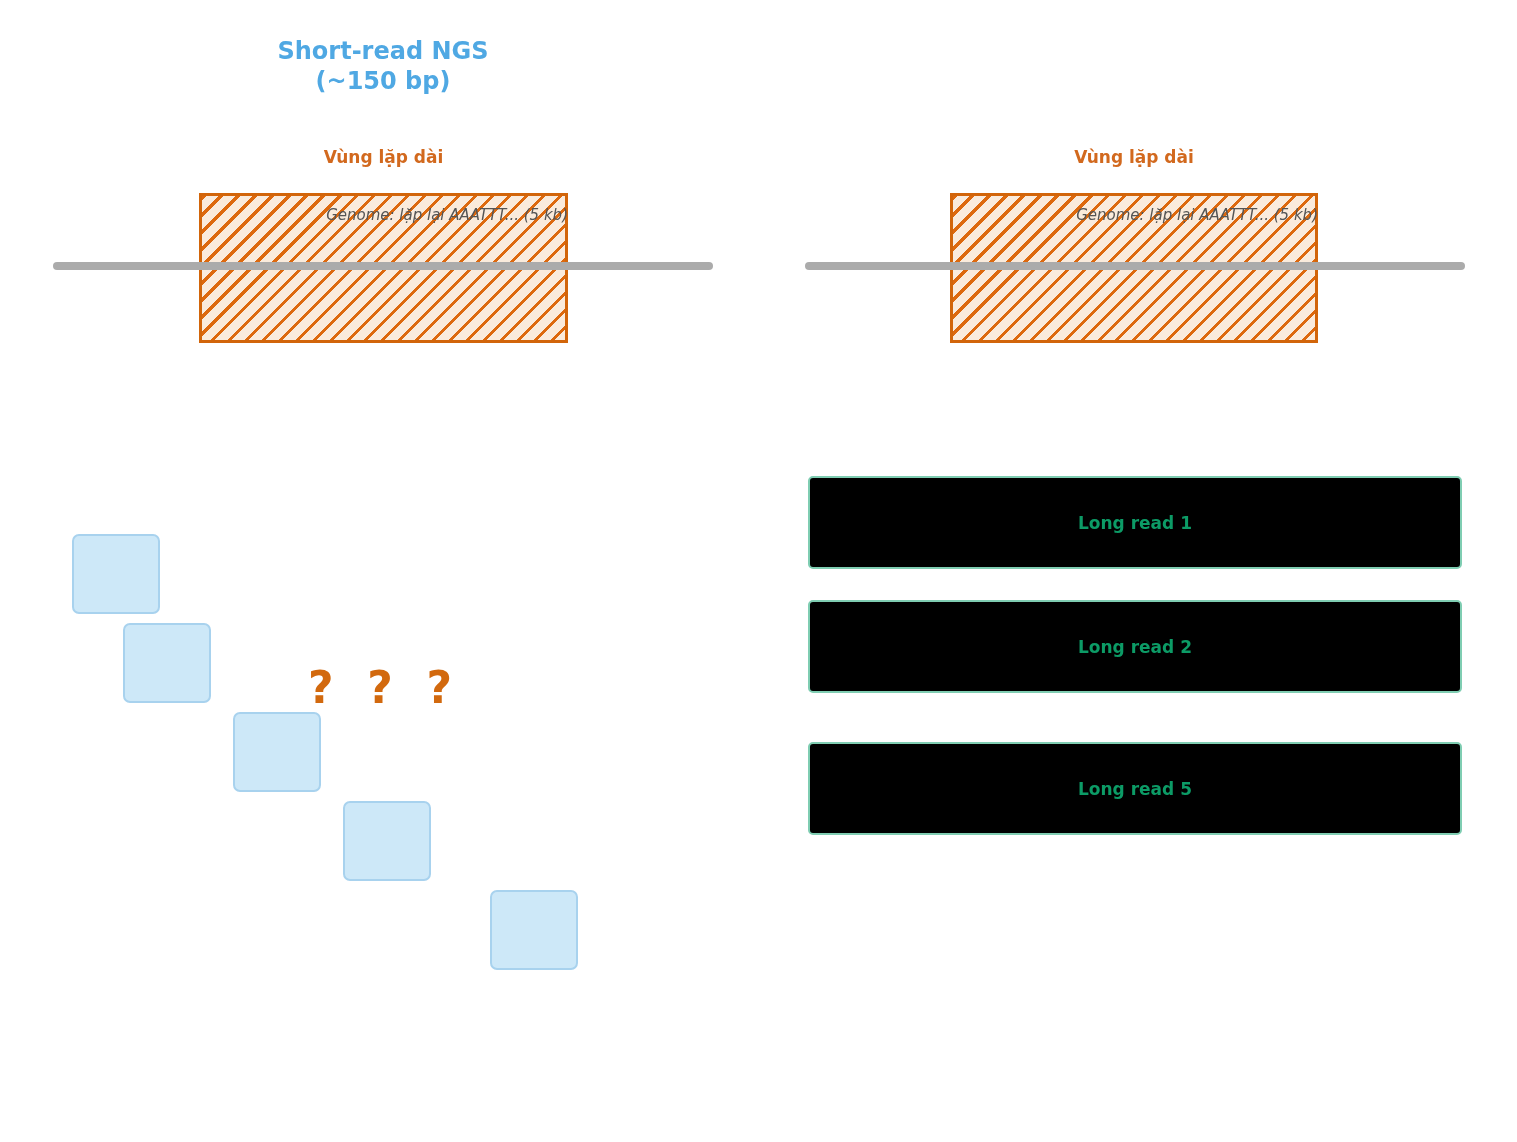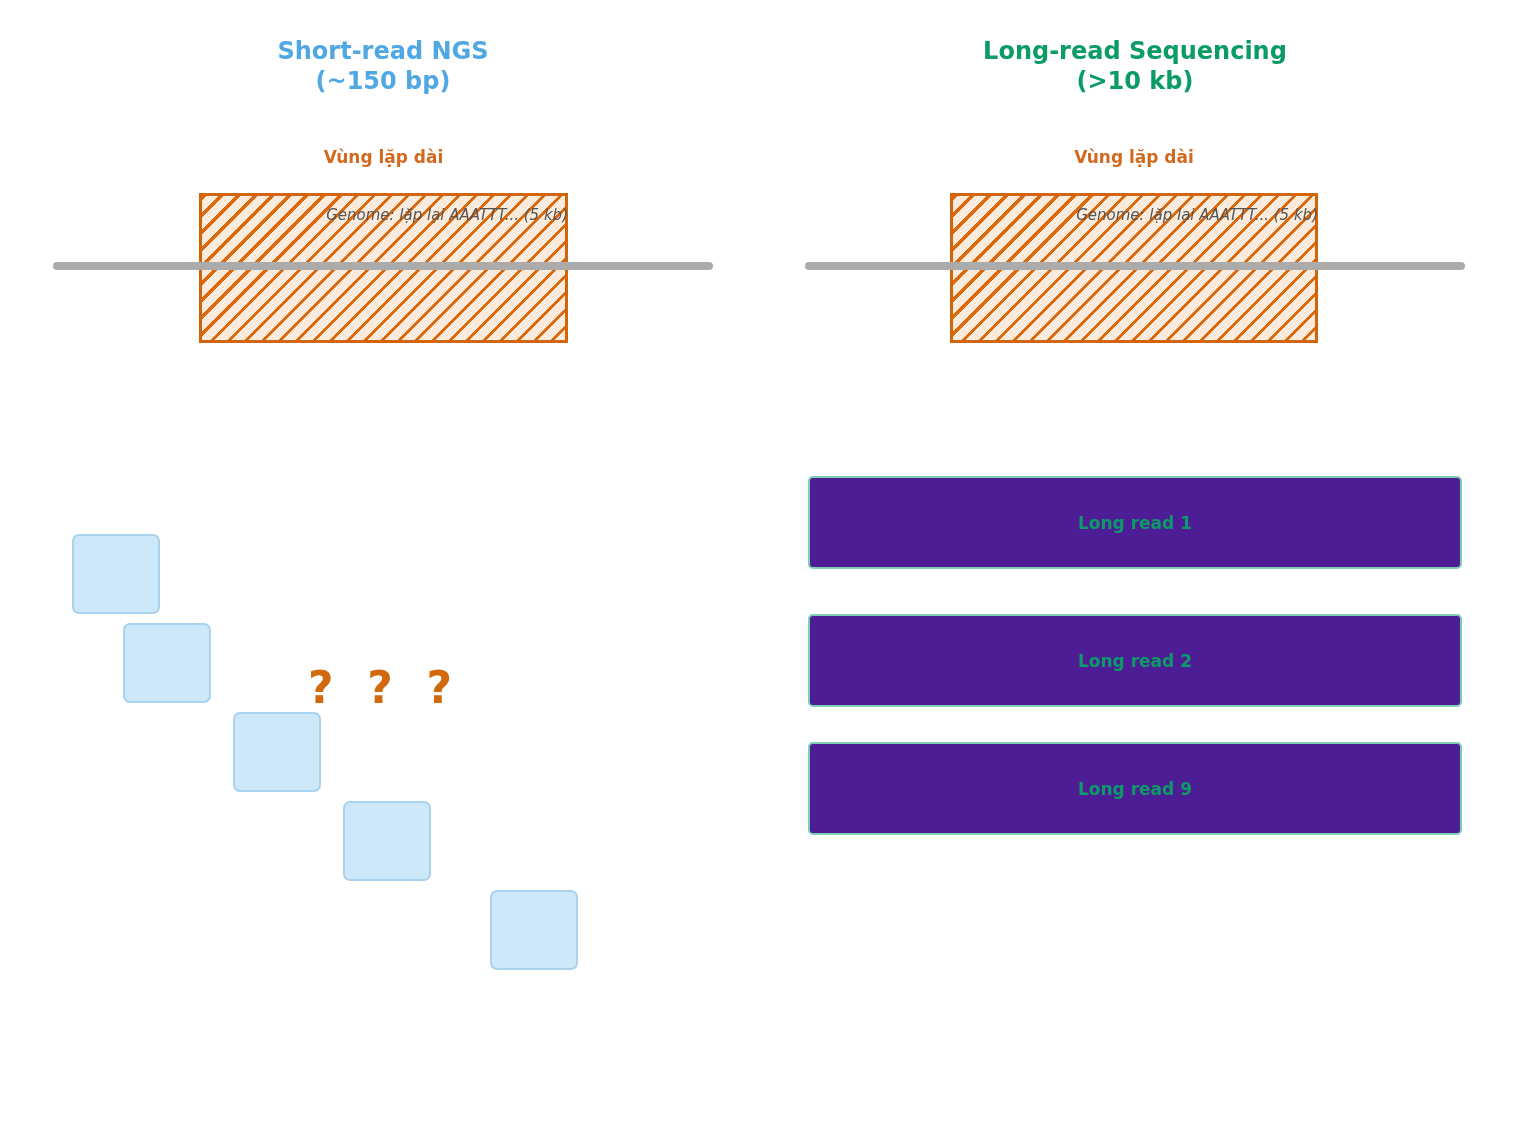--- a/index.html
+++ b/index.html
@@ -94,45 +94,41 @@
     font-weight: bold;
     font-size: 44px;
     line-height: 52px;
   }
   .long-read {
     position: absolute;
     left: 808px;
     width: 654px;
     height: 93px;
     box-sizing: border-box;
-    background: #4c1d95;
+    background: #000000;
     border: 2px solid #7FCDB2;
     border-radius: 5px;
     display: flex;
     align-items: center;
     justify-content: center;
     font-weight: bold;
     font-size: 17px;
     color: #0C9B66;
   }
 </style>
 </head>
 <body>
 
 <div class="canvas">
 
   <div class="panel-title left">
     <div>Short-read NGS</div>
     <div>(~150 bp)</div>
   </div>
 
-  <div class="panel-title right">
-    <div>Long-read Sequencing</div>
-    <div>(&gt;10 kb)</div>
-  </div>
 
   <div class="region-label left">Vùng lặp dài</div>
   <div class="region-label right">Vùng lặp dài</div>
 
   <div class="hatch-box left"></div>
   <div class="hatch-box right"></div>
 
   <div class="genome-annotation left">Genome: lặp lại AAATTT... (5 kb)</div>
   <div class="genome-annotation right">Genome: lặp lại AAATTT... (5 kb)</div>
 
@@ -147,20 +143,20 @@
 
   <div class="qmarks">
     <span>?</span>
     <span>?</span>
     <span>?</span>
   </div>
 
   <div class="long-read" style="top:476px;">
     <span>Long read 1</span>
   </div>
-  <div class="long-read" style="top:614px;">
+  <div class="long-read" style="top:600px;">
     <span>Long read 2</span>
   </div>
   <div class="long-read" style="top:742px;">
-    <span>Long read 9</span>
+    <span>Long read 5</span>
   </div>
 
 </div>
 
 </body></html>

